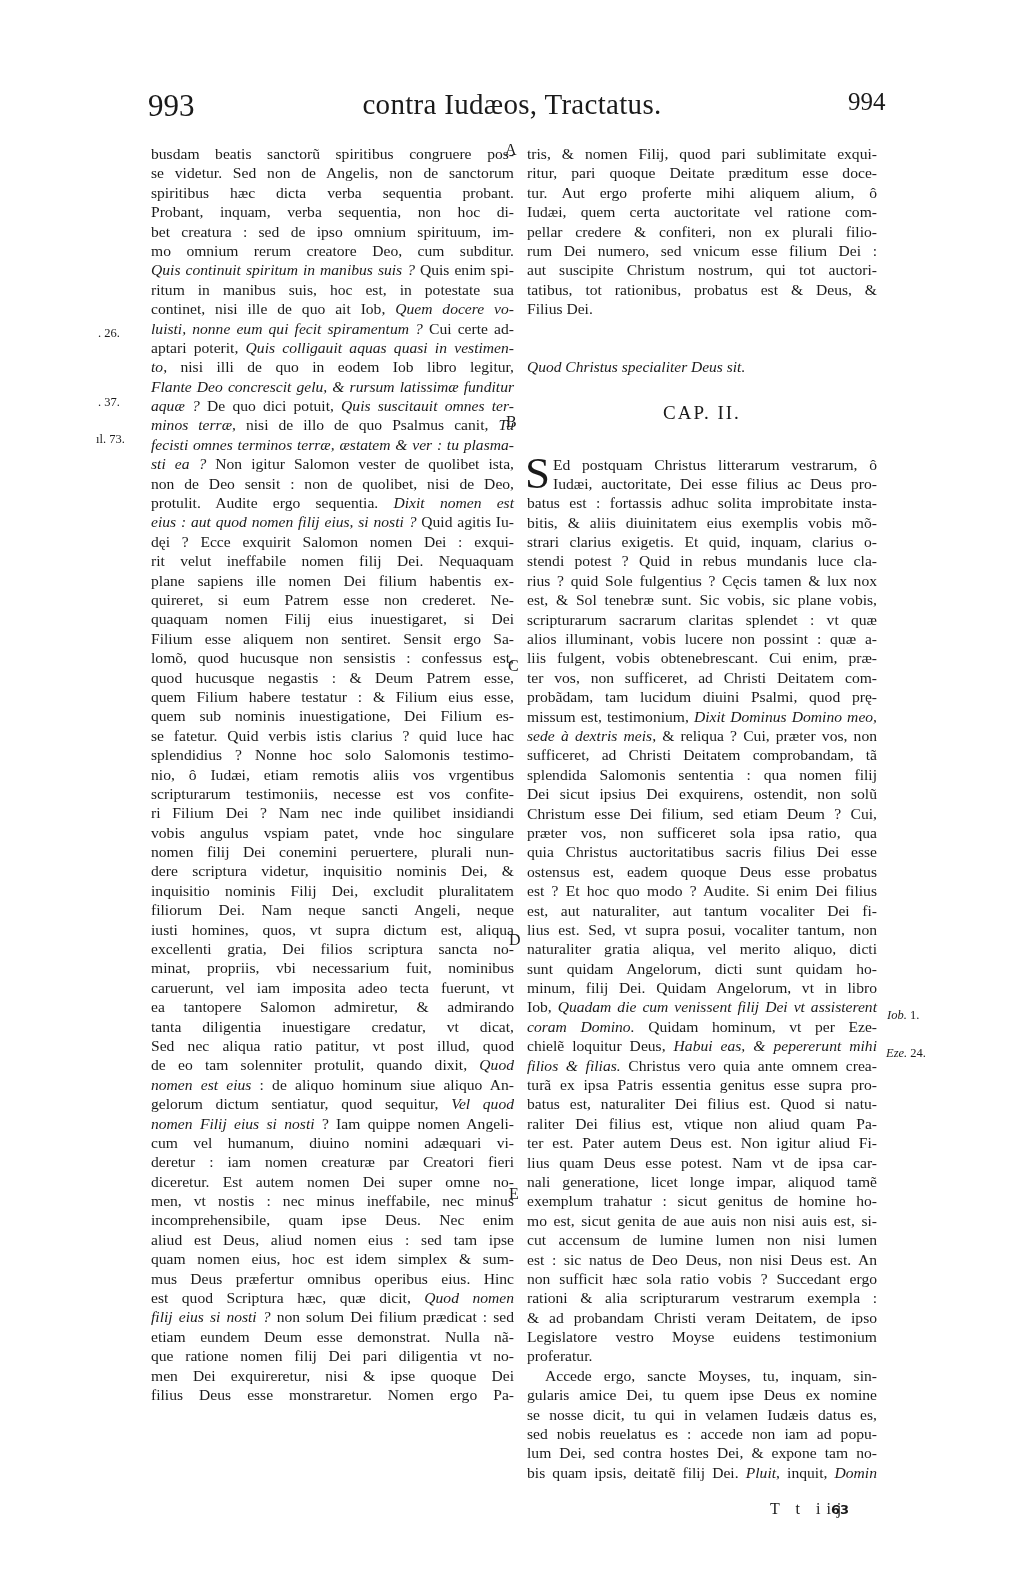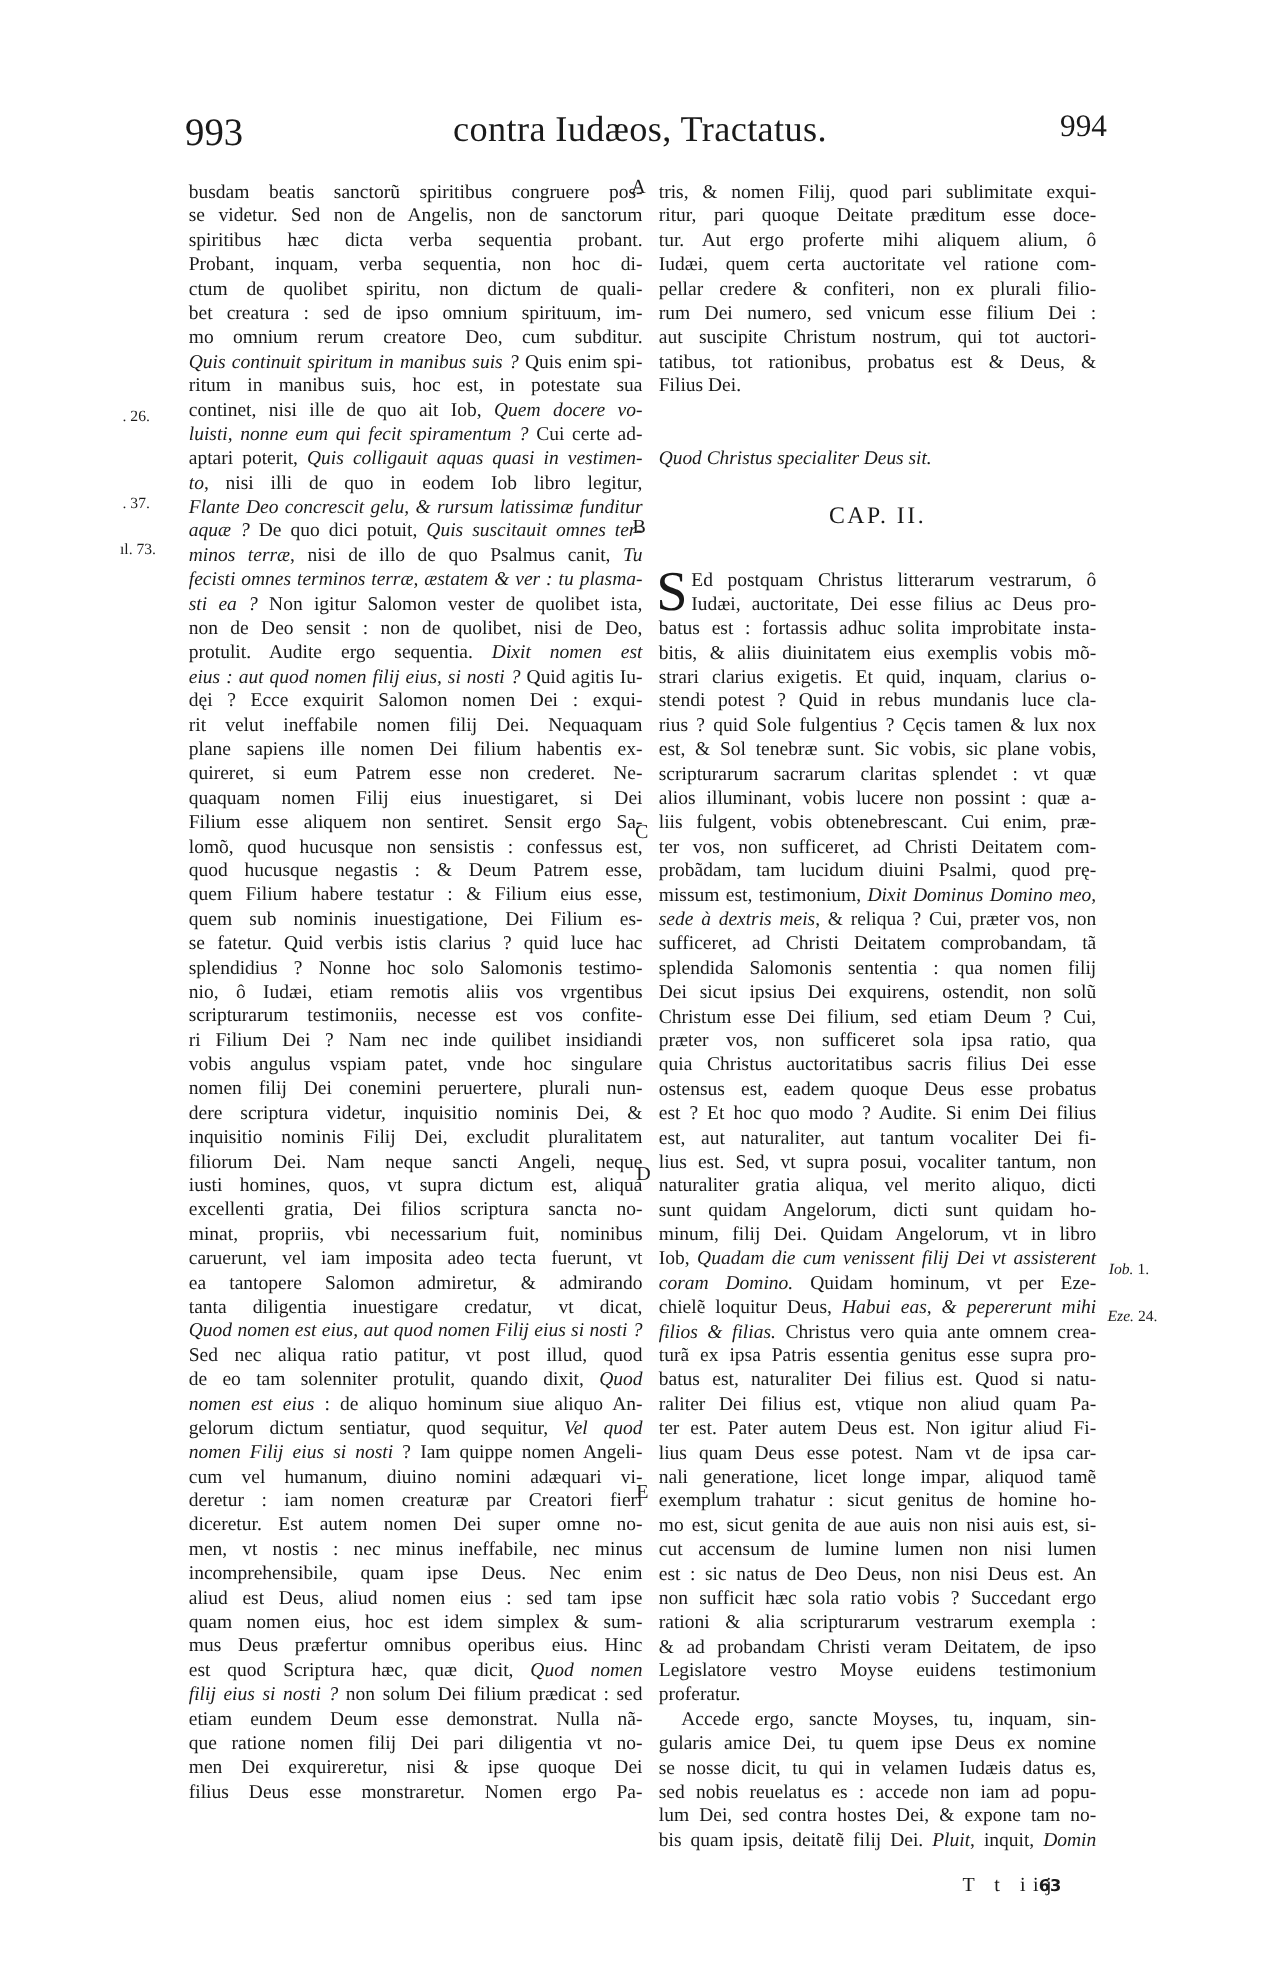--- a/index.html
+++ b/index.html
@@ -34,21 +34,20 @@
   <span class="hdr-left">993</span>
   <span class="hdr-title">contra Iudæos, Tractatus.</span>
   <span class="hdr-right">994</span>
 </div>
 
 <div class="col col-left" id="leftCol">
     <span class="line"><span>busdam beatis sanctorũ spiritibus congruere pos-</span></span>
     <span class="line"><span>se videtur. Sed non de Angelis, non de sanctorum</span></span>
     <span class="line"><span>spiritibus hæc dicta verba sequentia probant.</span></span>
     <span class="line"><span>Probant, inquam, verba sequentia, non hoc di-</span></span>
-    <span class="line"><span>ctum de quolibet spiritu, non dictum de quali-</span></span>
     <span class="line"><span>bet creatura : sed de ipso omnium spirituum, im-</span></span>
     <span class="line"><span>mo omnium rerum creatore Deo, cum subditur.</span></span>
     <span class="line"><i>Quis continuit spiritum in manibus suis ?</i><span> Quis enim spi-</span></span>
     <span class="line"><span>ritum in manibus suis, hoc est, in potestate sua</span></span>
     <span class="line"><span>continet, nisi ille de quo ait Iob, </span><i>Quem docere vo-</i></span>
     <span class="line"><i>luisti, nonne eum qui fecit spiramentum ?</i><span> Cui certe ad-</span></span>
     <span class="line"><span>aptari poterit, </span><i>Quis colligauit aquas quasi in vestimen-</i></span>
     <span class="line"><i>to</i><span>, nisi illi de quo in eodem Iob libro legitur,</span></span>
     <span class="line"><i>Flante Deo concrescit gelu, &amp; rursum latissimæ funditur</i></span>
     <span class="line"><i>aquæ ?</i><span> De quo dici potuit, </span><i>Quis suscitauit omnes ter-</i></span>
@@ -77,21 +76,20 @@
     <span class="line"><span>nomen filij Dei conemini peruertere, plurali nun-</span></span>
     <span class="line"><span>dere scriptura videtur, inquisitio nominis Dei, &amp;</span></span>
     <span class="line"><span>inquisitio nominis Filij Dei, excludit pluralitatem</span></span>
     <span class="line"><span>filiorum Dei. Nam neque sancti Angeli, neque</span></span>
     <span class="line"><span>iusti homines, quos, vt supra dictum est, aliqua</span></span>
     <span class="line"><span>excellenti gratia, Dei filios scriptura sancta no-</span></span>
     <span class="line"><span>minat, propriis, vbi necessarium fuit, nominibus</span></span>
     <span class="line"><span>caruerunt, vel iam imposita adeo tecta fuerunt, vt</span></span>
     <span class="line"><span>ea tantopere Salomon admiretur, &amp; admirando</span></span>
     <span class="line"><span>tanta diligentia inuestigare credatur, vt dicat,</span></span>
-    <span class="line"><i>Quod nomen est eius, aut quod nomen Filij eius si nosti ?</i></span>
     <span class="line"><span>Sed nec aliqua ratio patitur, vt post illud, quod</span></span>
     <span class="line"><span>de eo tam solenniter protulit, quando dixit, </span><i>Quod</i></span>
     <span class="line"><i>nomen est eius</i><span> : de aliquo hominum siue aliquo An-</span></span>
     <span class="line"><span>gelorum dictum sentiatur, quod sequitur, </span><i>Vel quod</i></span>
     <span class="line"><i>nomen Filij eius si nosti</i><span> ? Iam quippe nomen Angeli-</span></span>
     <span class="line"><span>cum vel humanum, diuino nomini adæquari vi-</span></span>
     <span class="line"><span>deretur : iam nomen creaturæ par Creatori fieri</span></span>
     <span class="line"><span>diceretur. Est autem nomen Dei super omne no-</span></span>
     <span class="line"><span>men, vt nostis : nec minus ineffabile, nec minus</span></span>
     <span class="line"><span>incomprehensibile, quam ipse Deus. Nec enim</span></span>

